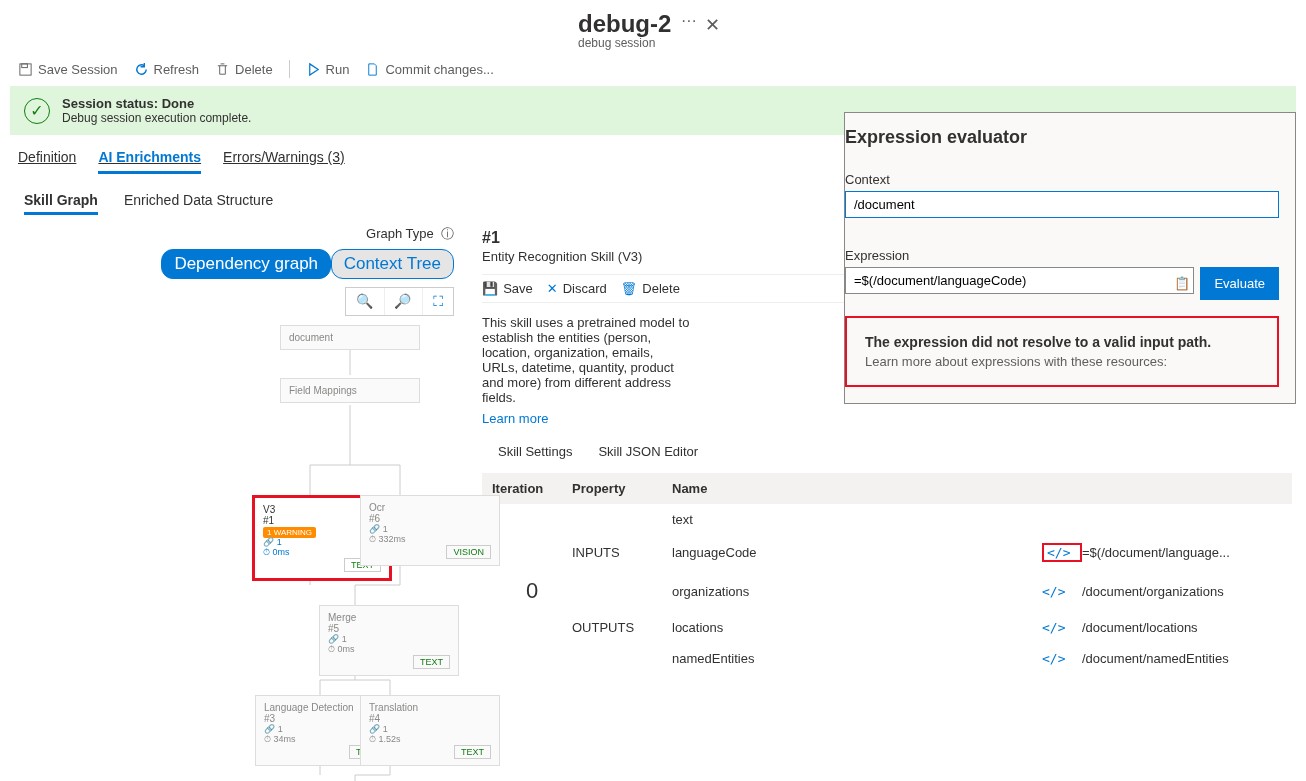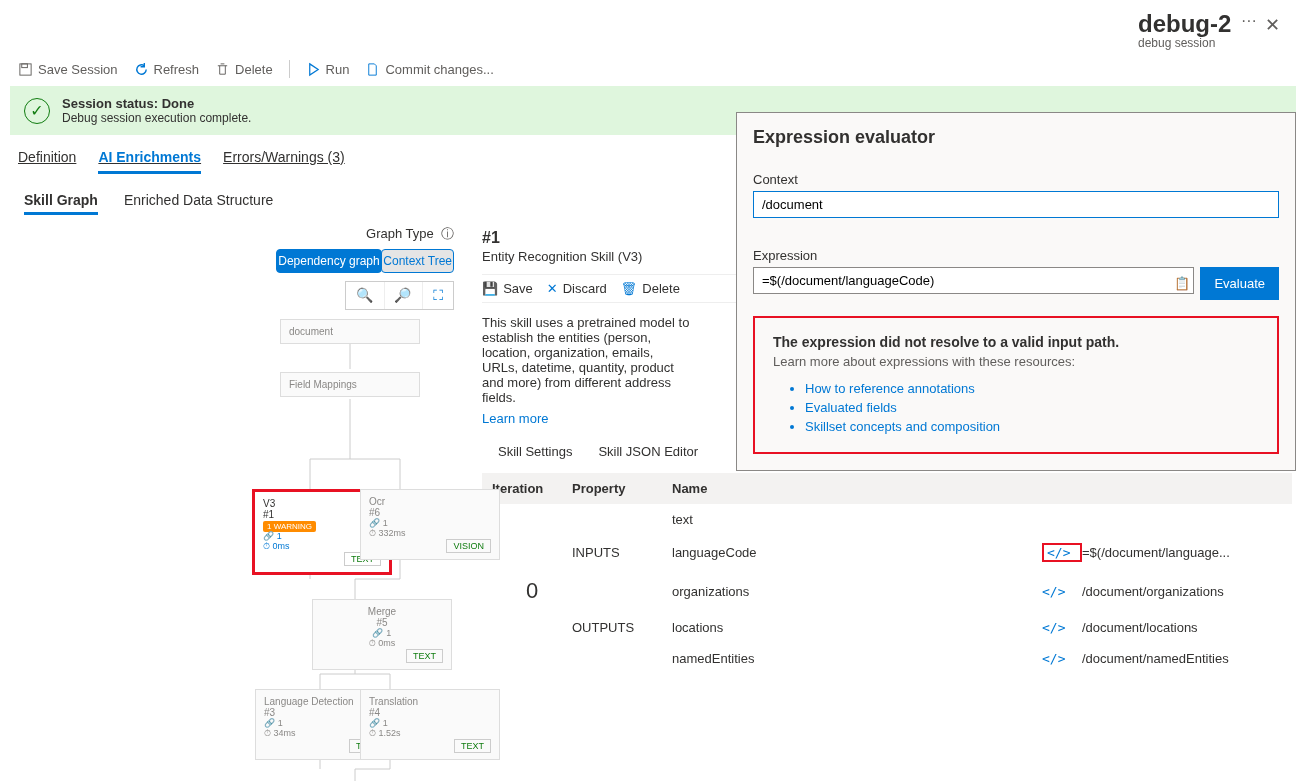--- a/index.html
+++ b/index.html
@@ -1,17 +1,17 @@
 <!DOCTYPE html>
 <html><head>
 <meta charset="utf-8">
 <style>
   * { box-sizing: border-box; }
   body { margin:0; font-family:"Segoe UI", Arial, sans-serif; font-size:13px; color:#323130; background:#fff; width:1306px; }
-  .header { padding:10px 18px 2px 18px; display:flex; justify-content:flex-end; align-items:flex-start;}
+  .header { padding:10px 18px 2px 18px; display:flex; justify-content:center; align-items:flex-start;}
   .title { font-size:24px; font-weight:600; }
   .title-dots { font-size:16px; color:#605e5c; padding-left:6px; position:relative; top:-6px;}
   .subtitle { color:#605e5c; font-size:12px; margin-top:-2px;}
   .close-x { font-size:18px; color:#605e5c; cursor:pointer; padding:4px 8px;}
   .toolbar { padding:8px 18px; display:flex; gap:16px; align-items:center; color:#605e5c;}
   .toolbar .item { display:flex; align-items:center; gap:5px; color:#605e5c; cursor:pointer; font-size:13px;}
   .toolbar .divider { width:1px; height:18px; background:#ccc; }
   .icon { width:15px; height:15px; display:inline-block; vertical-align:middle;}
   .status-bar { margin:0 10px; background:#dff6dd; display:flex; align-items:center; padding:10px 14px; gap:12px;}
   .status-circle { width:26px; height:26px; border:1px solid #107c10; border-radius:50%; display:flex; align-items:center; justify-content:center;}
@@ -20,21 +20,21 @@
   .tab { padding:6px 0; color:#323130; cursor:pointer; font-size:14px;}
   .tab.active { color:#0078d4; font-weight:600; border-bottom:3px solid #0078d4;}
   .subtabs { display:flex; gap:26px; padding:14px 24px 0 24px;}
   .subtab { padding:4px 0; font-size:14px; cursor:pointer;}
   .subtab.active { font-weight:600; border-bottom:3px solid #0078d4;}
   .main-row { display:flex; position:relative;}
   .graph-area { width:580px; }
   .graph-controls { text-align:right; padding:10px 14px 0 0;}
   .gtype-label{font-size:13px; color:#323130;}
   .pill-row{ margin-top:6px;}
-  .pill { display:inline-block; padding:4px 1px; border-radius:4px; font-size:12px; border:1px solid #0078d4; cursor:pointer;}
+  .pill { display:inline-block; padding:4px 12px; border-radius:12px; font-size:17px; border:1px solid #0078d4; cursor:pointer;}
   .pill.active { background:#0078d4; color:#fff;}
   .pill.inactive { background:#e5e5e5; color:#0078d4; margin-left:-4px;}
   .zoom-row { margin-top:8px; display:inline-flex; border:1px solid #ccc;}
   .zoom-row span{ padding:5px 10px; color:#0078d4; font-size:14px; border-right:1px solid #eee; cursor:pointer;}
   .zoom-row span:last-child{border-right:none;}
   .graph-canvas { position:relative; height:520px; margin-top:4px;}
   .gnode { position:absolute; background:#fafafa; border:1px solid #ddd; font-size:10px; color:#8a8886; padding:6px 8px; min-width:140px;}
   .gnode .badge{ display:inline-block; font-size:9px; padding:1px 6px; border:1px solid #ccc; color:#107c10;}
   .gnode .warnbadge{ background:#ff8c00; color:#fff; border:none; font-size:8px; padding:1px 4px; border-radius:2px;}
   .highlighted { border:3px solid #e81123 !important; background:#fff;}
@@ -47,21 +47,21 @@
   .link{ color:#0078d4; cursor:pointer;}
   .innertabs{ display:flex; gap:26px; margin:14px 0 0 16px; font-size:13px;}
   .innertabs .t{ padding:4px 0;}
   .table{ margin-top:10px; width:100%; }
   .table .hdr{ display:grid; grid-template-columns:80px 100px 130px 240px 40px 200px; background:#f3f2f1; font-weight:600; padding:8px 10px; font-size:13px;}
   .table .row{ display:grid; grid-template-columns:80px 100px 130px 240px 40px 200px; padding:8px 10px; font-size:13px; align-items:center;}
   .codeicon{ color:#0078d4; font-family:monospace; font-size:13px;}
   .codeicon-hl{ border:2px solid #e81123; padding:0 3px;}
   .bigzero{ font-size:22px; text-align:center;}
   
-  .evaluator{ position:absolute; top:112px; right:10px; width:560px; background:#faf9f8; border:1px solid #8a8886; padding:14px 16px 16px 16px; z-index:50;}
+  .evaluator{ position:absolute; top:112px; right:10px; width:452px; background:#faf9f8; border:1px solid #8a8886; padding:14px 16px 16px 0; z-index:50;}
   .evaluator h3{ font-size:18px; font-weight:600; margin:0 0 10px 0;}
   .ev-label{ font-size:13px; margin-bottom:4px; margin-top:24px;}
   .ev-input{ width:100%; padding:5px 8px; border:1px solid #0078d4; font-size:13px; margin-bottom:6px;}
   .ev-row{ display:flex; gap:8px;}
   .ev-row .ev-input{ border:1px solid #8a8886; flex:1;}
   .ev-copy{ position:relative; margin-left:-30px; align-self:center; color:#605e5c; cursor:pointer; font-size:13px; background:#fff; padding:2px;}
   .ev-btn{ background:#0078d4; color:#fff; border:none; padding:6px 14px; font-size:13px; cursor:pointer;}
   .ev-error{ border:2px solid #e81123; margin-top:16px; padding:16px 18px;}
   .ev-error .msg{ font-weight:600; font-size:14px;}
   .ev-error .help{ color:#605e5c; font-size:13px; margin-top:4px;}
@@ -167,21 +167,21 @@
         <div style="color:#0078d4;font-size:9px">⏱ <span>0ms</span></div>
         <span class="badge" style="float:right">TEXT</span>
       </div>
       <div class="gnode" style="left:360px; top:175px; width:80px;">
         <div>Ocr</div>
           <div>#6</div>
         <div style="font-size:9px">🔗 <span>1</span></div>
         <div style="font-size:9px">⏱ <span>332ms</span></div>
         <span class="badge" style="float:right">VISION</span>
       </div>
-      <div class="gnode" style="left:312px; top:285px; width:80px;text-align:center;">
+      <div class="gnode" style="left:319px; top:285px; width:80px;">
         <div>Merge</div>
           <div>#5</div>
         <div style="font-size:9px">🔗 <span>1</span></div>
         <div style="font-size:9px">⏱ <span>0ms</span></div>
         <span class="badge" style="float:right">TEXT</span>
       </div>
       <div class="gnode" style="left:255px; top:375px; width:90px;">
         <div>Language Detection</div>
           <div>#3</div>
         <div style="font-size:9px">🔗 <span>1</span></div>
@@ -281,19 +281,14 @@
   <input class="ev-input" value="/document" style="">
   <div class="ev-label">Expression</div>
   <div class="ev-row">
     <input class="ev-input" value="=$(/document/languageCode)" style="">
     <span class="ev-copy">📋</span>
     <button class="ev-btn">Evaluate</button>
   </div>
   <div class="ev-error">
     <div class="msg">The expression did not resolve to a valid input path.</div>
     <div class="help">Learn more about expressions with these resources:</div>
-    <ul>
-      <li>How to reference annotations</li>
-      <li>Evaluated fields</li>
-      <li>Skillset concepts and composition</li>
-    </ul>
   </div>
 </div>
 
 </body></html>

